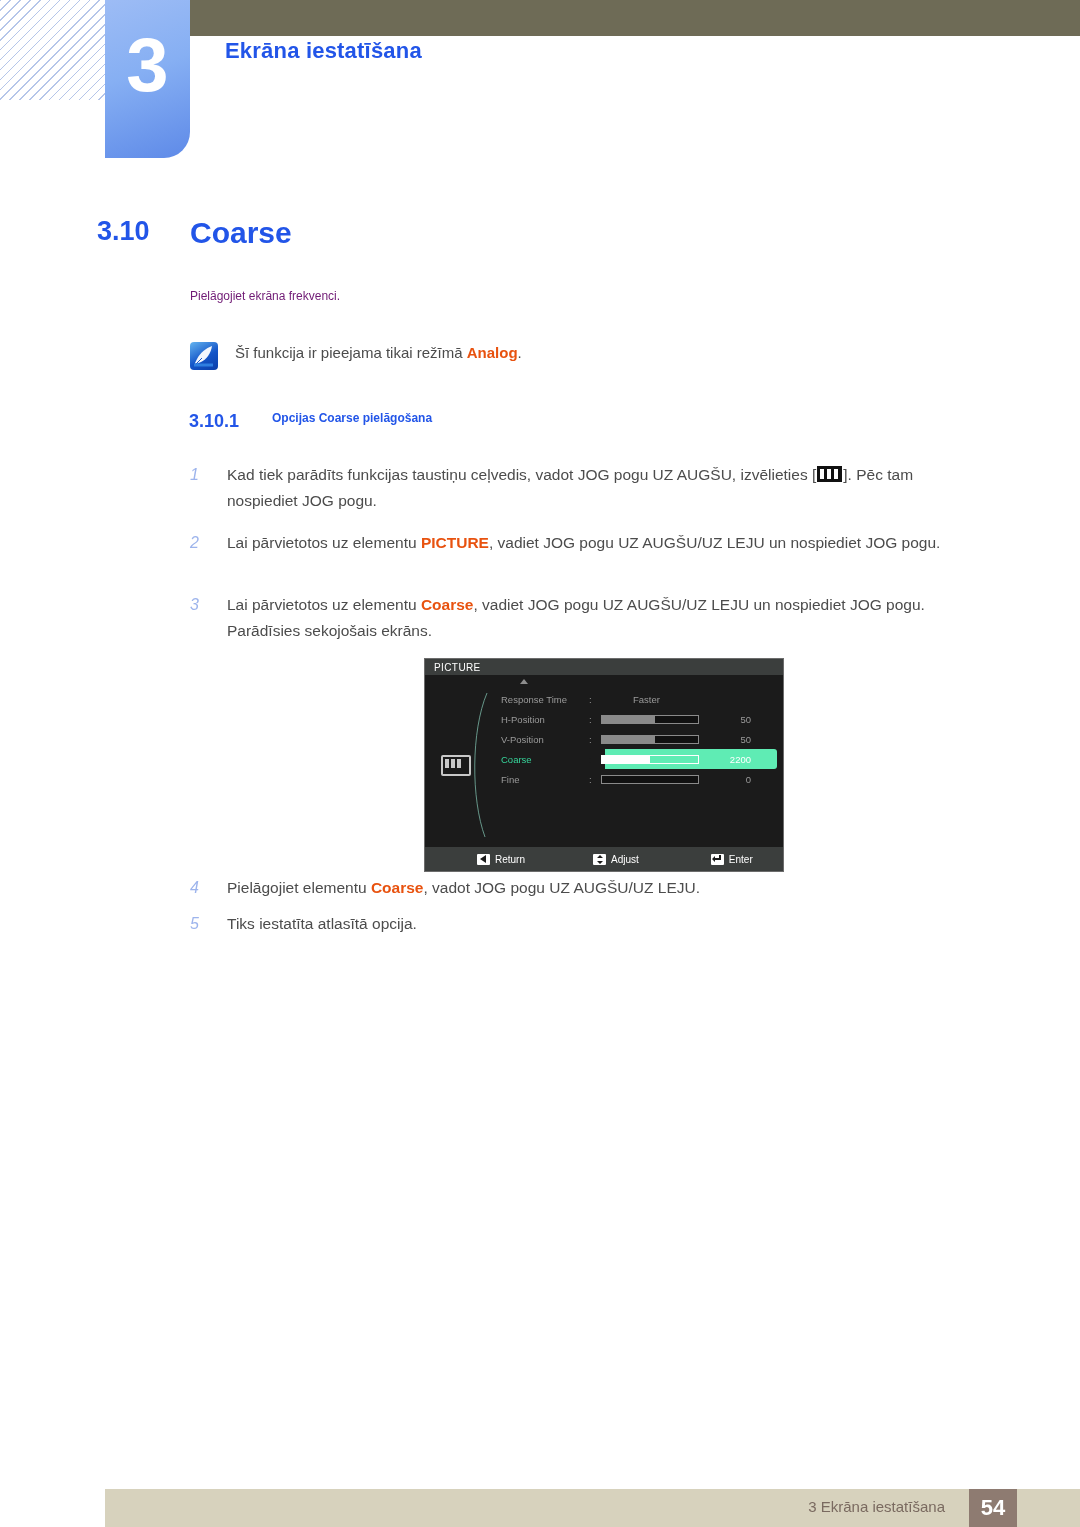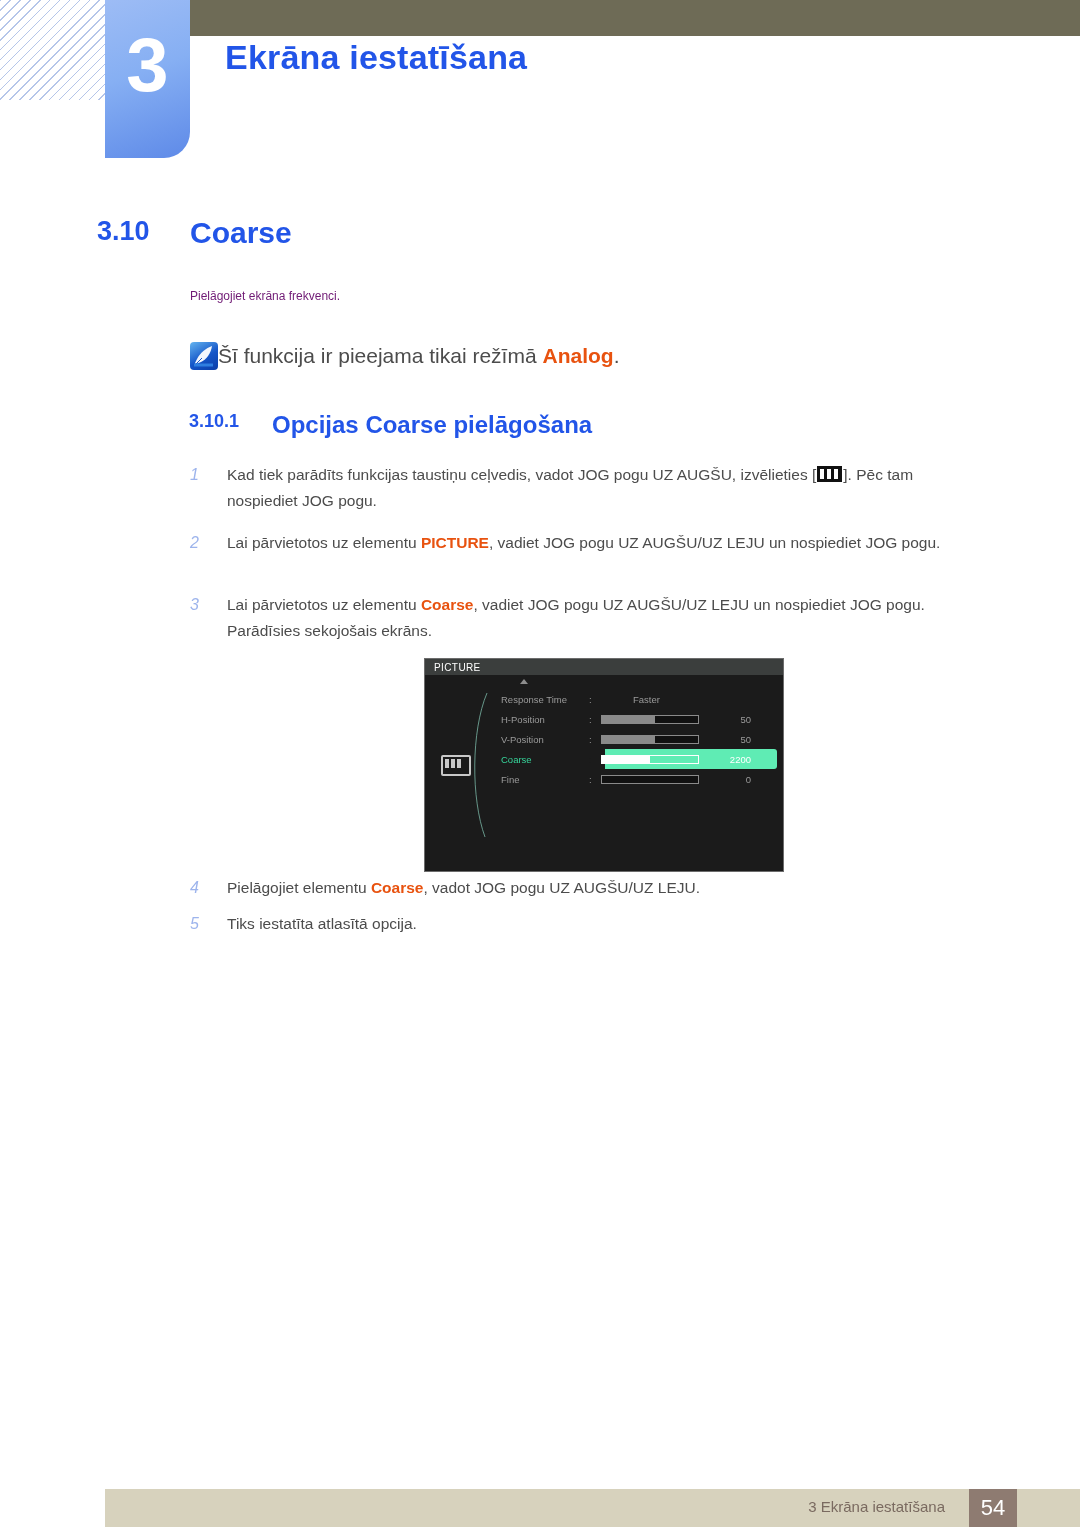--- a/index.html
+++ b/index.html
@@ -26,58 +26,58 @@
     background:linear-gradient(160deg,#9dbcf5 0%,#86aff3 45%,#5e8ae8 100%);
     border-bottom-right-radius:26px;
   }
   #chapnum{
     position:absolute;left:0;top:0;width:85px;height:130px;
     display:flex;align-items:center;justify-content:center;
     color:#ffffff;font-size:76px;font-weight:bold;line-height:1;
   }
   #chaptitle{
     position:absolute;left:225px;top:38px;
-    color:#2255e8;font-size:34px;font-weight:bold;letter-spacing:.2px;
+    color:#2255e8;font-size:22px;font-weight:bold;letter-spacing:.2px;
   }
 
   
   #sec-num{
     position:absolute;left:97px;top:216px;
     color:#2255e8;font-size:27px;font-weight:bold;
   }
   #sec-title{
     position:absolute;left:190px;top:216px;
     color:#2255e8;font-size:30px;font-weight:bold;
   }
   #sub-num{
     position:absolute;left:189px;top:411px;
     color:#2255e8;font-size:18px;font-weight:bold;
   }
   #sub-title{
     position:absolute;left:272px;top:411px;
-    color:#2255e8;font-size:24px;font-weight:bold;
+    color:#2255e8;font-size:12px;font-weight:bold;
   }
 
   
   #intro{
     position:absolute;left:190px;top:289px;
     color:#701a75;font-size:12px;
   }
   #note{
     position:absolute;left:190px;top:341px;width:700px;
     display:flex;align-items:flex-start;
   }
   #note-icon{
     width:28px;height:28px;flex:0 0 28px;border-radius:4px;
     background:linear-gradient(150deg,#64b4f0 0%,#1455c8 55%,#0b3ea8 100%);
     position:relative;overflow:hidden;margin-top:1px;
   }
   #note-icon svg{position:absolute;left:3px;top:3px;}
   #note-text{
-    margin-left:0;color:#4c4c4c;font-size:21px;padding-top:3px;
+    margin-left:17px;color:#4c4c4c;font-size:15px;padding-top:3px;
   }
   .accent{color:#e8520f;font-weight:bold;}
 
   
   .step{position:absolute;color:#4c4c4c;font-size:15.5px;line-height:1.68;}
   .step .num{
     position:absolute;left:0;top:0;width:26px;text-align:left;
     color:#9db4ec;font-size:16px;font-style:italic;
   }
   .step .txt{display:block;margin-left:37px;}
@@ -168,21 +168,21 @@
   #footband{
     position:absolute;left:105px;top:1489px;width:975px;height:38px;
     background:#d7d2bd;
   }
   #foottext{
     position:absolute;right:135px;top:1498px;
     color:#7a6a60;font-size:15px;
   }
   #pagebox{
     position:absolute;left:969px;top:1489px;width:48px;height:38px;
-    background:#8e7b71;color:#ffffff;font-size:22px;font-weight:normal;
+    background:#8e7b71;color:#ffffff;font-size:22px;font-weight:bold;
     display:flex;align-items:center;justify-content:center;
   }
 </style>
 </head>
 <body>
 
 <div id="hatch"></div>
 <div id="olivebar"></div>
 <div id="chapbox">
   <div id="chapnum">3</div>
@@ -284,20 +284,46 @@
       <span class="lbl">Fine</span>
       <span class="colon">:</span>
       <span class="bar">
           <span style="width: 0%;"></span>
         </span>
       <span class="num">0</span>
     </div>
 
   </div>
 
+  <div id="osd-foot">
+    <div class="fitem" id="fi1">
+      <span class="fbox">
+        <svg width="8" height="8" viewBox="0 0 8 8">
+            <path d="M6 0 L6 8 L0 4 Z" fill="#1b1b1b"></path>
+          </svg>
+      </span>
+      <span>Return</span>
+    </div>
+    <div class="fitem" id="fi2">
+      <span class="fbox">
+        <svg width="8" height="9" viewBox="0 0 8 9">
+            <path d="M4 0 L7 3 L1 3 Z M4 9 L1 6 L7 6 Z" fill="#1b1b1b"></path>
+          </svg>
+      </span>
+      <span>Adjust</span>
+    </div>
+    <div class="fitem" id="fi3">
+      <span class="fbox">
+        <svg width="10" height="8" viewBox="0 0 10 8">
+            <path d="M9 0 L9 5 L3 5 L3 7 L0 4 L3 1 L3 3 L7 3 L7 0 Z" fill="#1b1b1b"></path>
+          </svg>
+      </span>
+      <span>Enter</span>
+    </div>
+  </div>
 </div>
 
 <div class="step" id="step4">
   <span class="num">4</span>
   <span class="txt">
     <span>Pielāgojiet elementu </span><span class="accent">Coarse</span><span>, vadot JOG pogu UZ AUGŠU/UZ LEJU.</span>
   </span>
 </div>
 
 <div class="step" id="step5">

